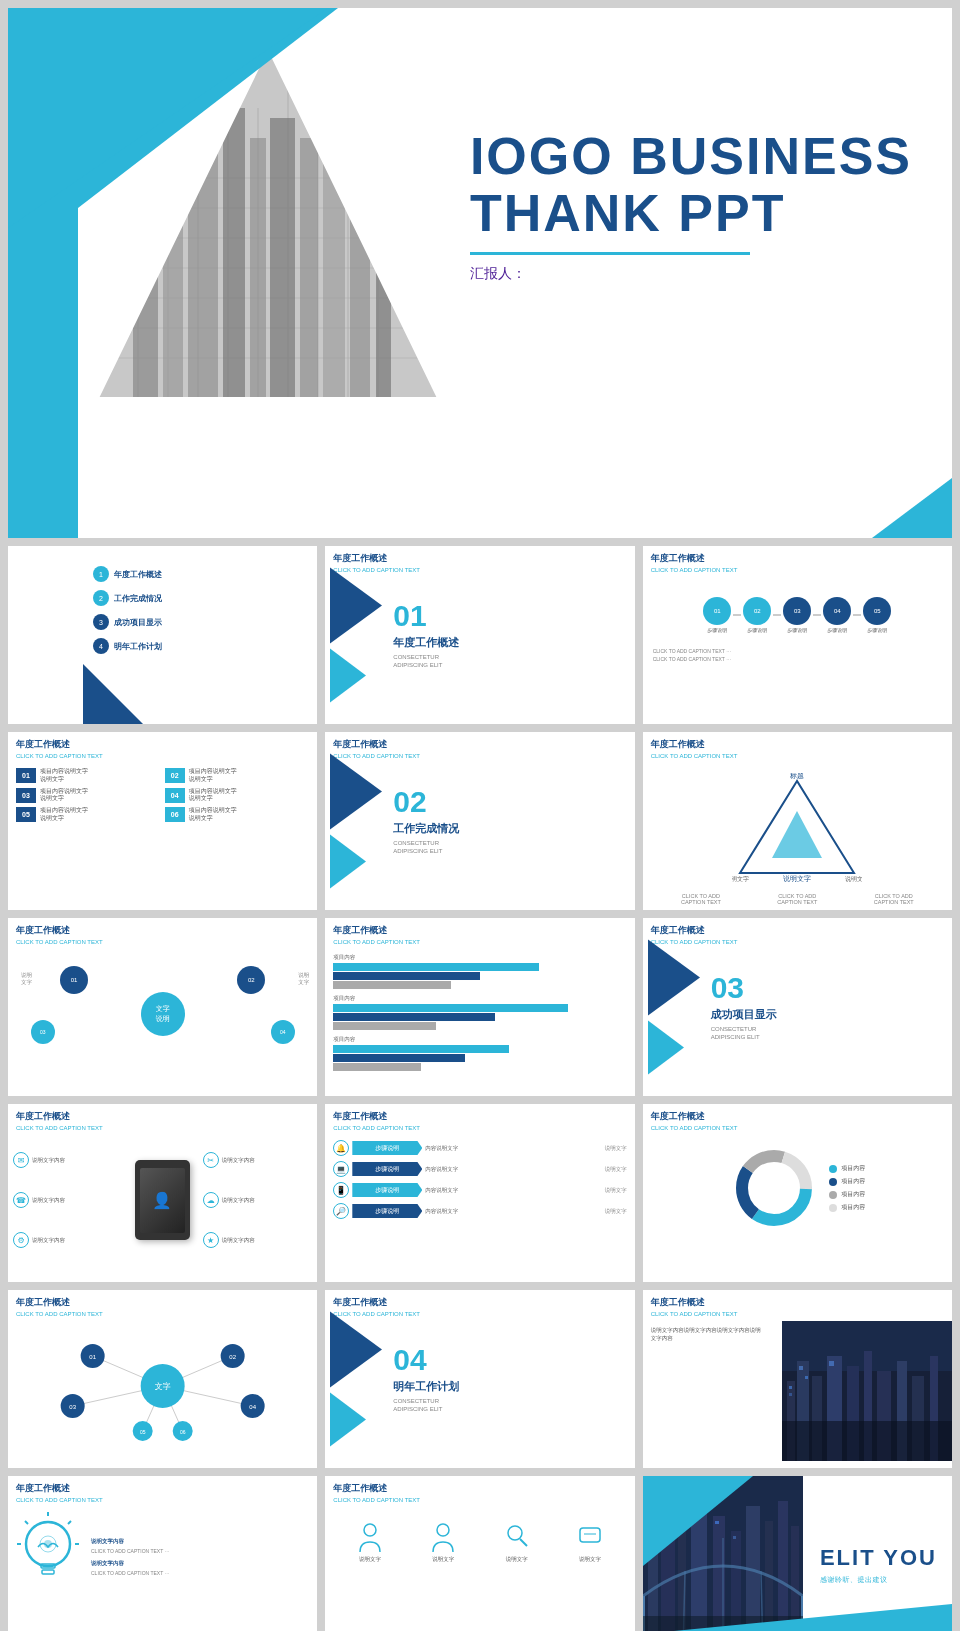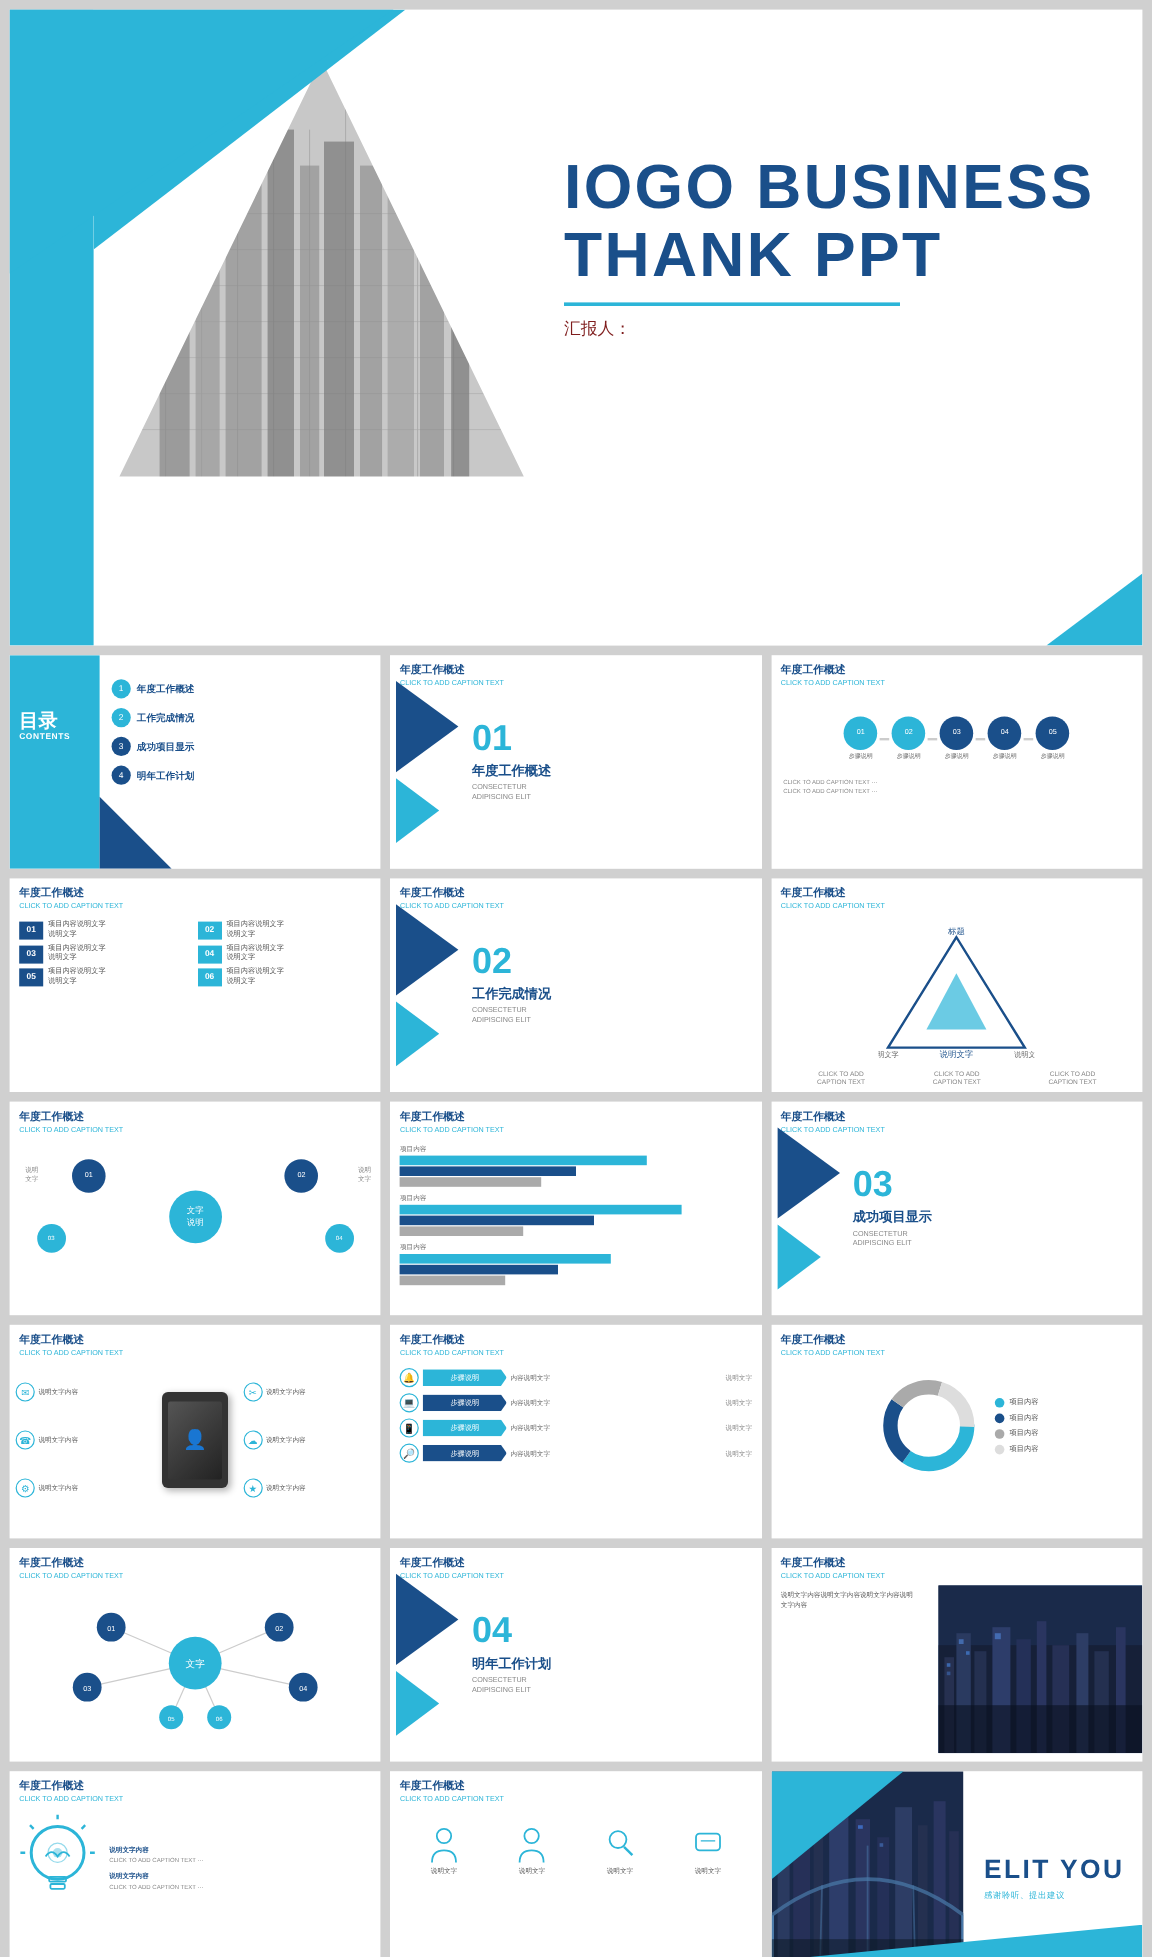--- a/index.html
+++ b/index.html
@@ -65,21 +65,21 @@
       letter-spacing: 2px;
     }
     .hero-title-cn {
       font-size: 36px;
       font-weight: bold;
       color: #1a4f8a;
       margin-top: 20px;
     }
     .hero-subtitle {
       font-size: 14px;
-      color: #7f1d1d;
+      color: #4c1d95;
       margin-top: 8px;
     }
 
     
     .slides-grid {
       display: grid;
       grid-template-columns: repeat(3, 1fr);
       gap: 8px;
     }
 
@@ -179,24 +179,20 @@
       <div class="hero-subtitle">汇报人：</div>
     </div>
 
     <div style="position:absolute;bottom:0;right:0;width:0;height:0;border-bottom:60px solid #2cb5d8;border-left:80px solid transparent;z-index:2;"></div>
   </div>
 
   <div class="slides-grid">
 
     <div class="slide-thumb">
 
-      <div style="position:absolute;left:0;top:0;width:75px;height:178px;background:#2cb5d8;">
-        <div style="position:absolute;top:45px;left:8px;color:white;font-size:16px;font-weight:900;">目录</div>
-        <div style="position:absolute;top:65px;left:8px;color:white;font-size:7px;font-weight:bold;letter-spacing:0.5px;">CONTENTS</div>
-      </div>
 
       <div style="position:absolute;left:75px;bottom:0;width:0;height:0;border-bottom:60px solid #1a4f8a;border-right:60px solid transparent;"></div>
 
       <div style="position:absolute;left:85px;top:20px;right:5px;">
         <div style="display:flex;align-items:center;margin-bottom:8px;">
           <div style="width:16px;height:16px;border-radius:50%;background:#2cb5d8;display:flex;align-items:center;justify-content:center;color:white;font-size:7px;margin-right:5px;flex-shrink:0;">1</div>
           <div style="font-size:8px;color:#1a4f8a;font-weight:bold;">年度工作概述</div>
         </div>
         <div style="display:flex;align-items:center;margin-bottom:8px;">
           <div style="width:16px;height:16px;border-radius:50%;background:#2cb5d8;display:flex;align-items:center;justify-content:center;color:white;font-size:7px;margin-right:5px;flex-shrink:0;">2</div>

